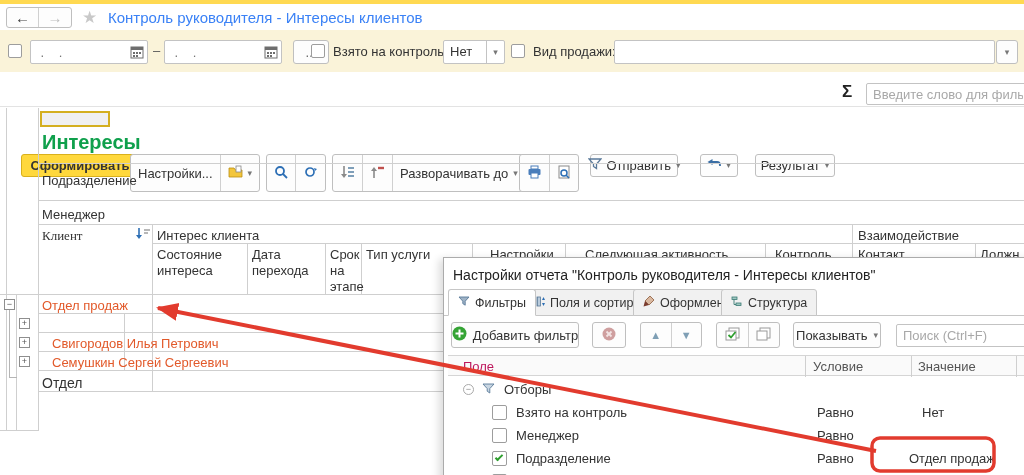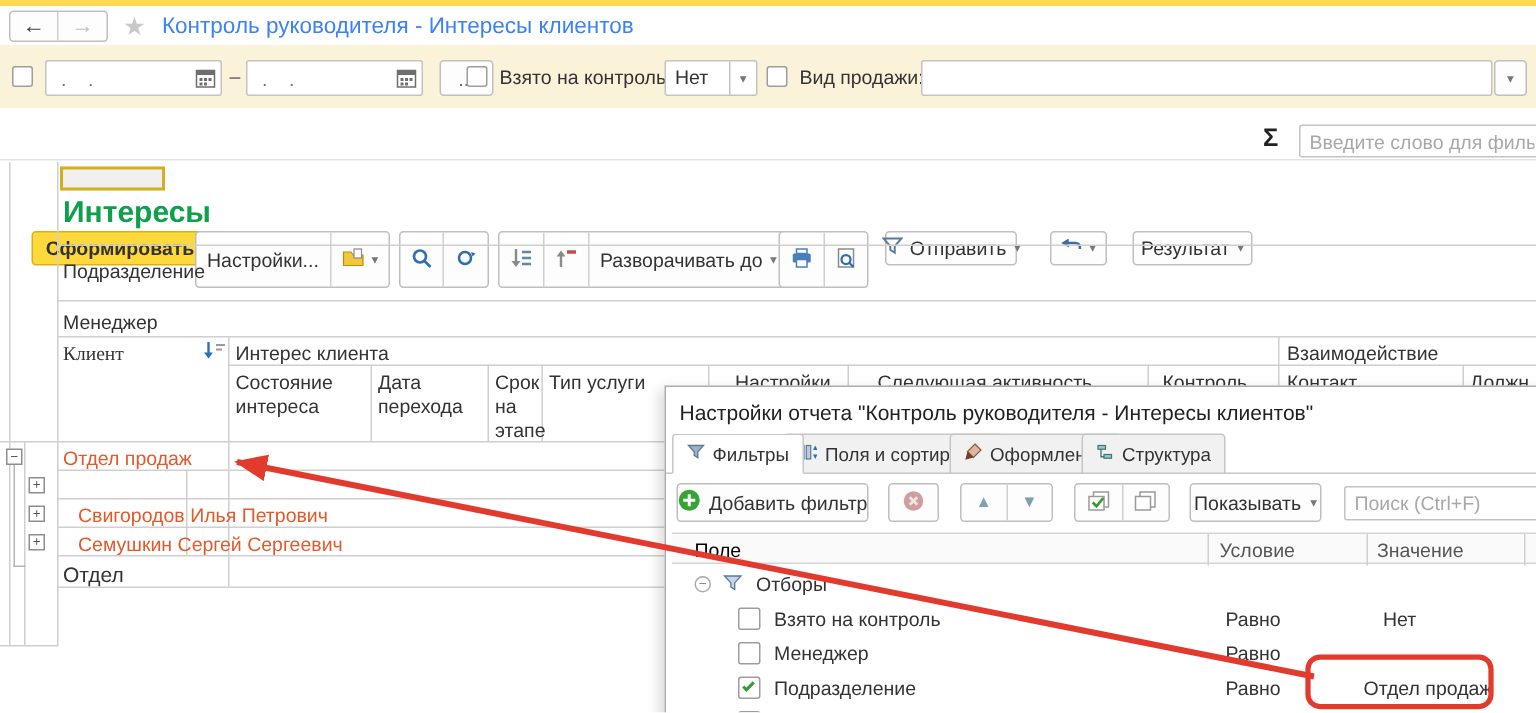--- a/index.html
+++ b/index.html
@@ -363,21 +363,21 @@
             </svg></span>
       </div>
     </div>
     <div class="dbtn" style="left:349px;width:88px;">
       <span>Показывать</span>
       <span class="caret">▾</span>
     </div>
     <input class="inp" style="left: 452px; top: 66px; width: 130px; height: 23px;" placeholder="Поиск (Ctrl+F)">
 
     <div class="abs" style="left:4px;top:97px;width:596px;height:21px;background:#fafafa;border-top:1px solid #d5d5d5;border-bottom:1px solid #d5d5d5;">
-      <span class="abs lbl" style="left:15px;top:3px;color:#000000;">Поле</span>
+      <span class="abs lbl" style="left:15px;top:3px;color:#be185d;">Поле</span>
       <span class="abs lbl" style="left:365px;top:3px;color:#555;">Условие</span>
       <span class="abs lbl" style="left:470px;top:3px;color:#555;">Значение</span>
       <div class="gline" style="left:357px;top:0;width:1px;height:21px;"></div>
       <div class="gline" style="left:463px;top:0;width:1px;height:21px;"></div>
       <div class="gline" style="left:568px;top:0;width:1px;height:21px;"></div>
     </div>
 
     <div class="abs" style="left:4px;top:121px;width:596px;height:23px;">
       <span class="abs" style="left:15px;top:5px;width:11px;height:11px;border:1px solid #a9a9a9;border-radius:50%;color:#8a8a8a;font-size:9px;line-height:9px;text-align:center;">−</span>
       <span class="abs icon" style="left:34px;top:4px;"><svg width="13" height="12" viewBox="0 0 13 12">

